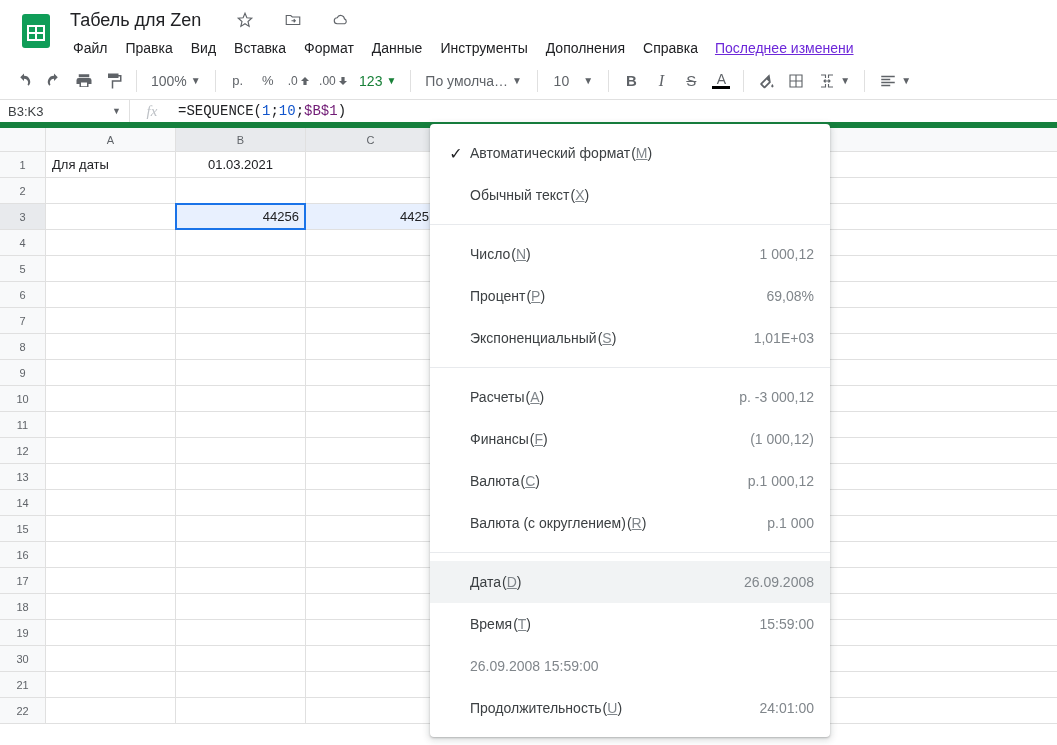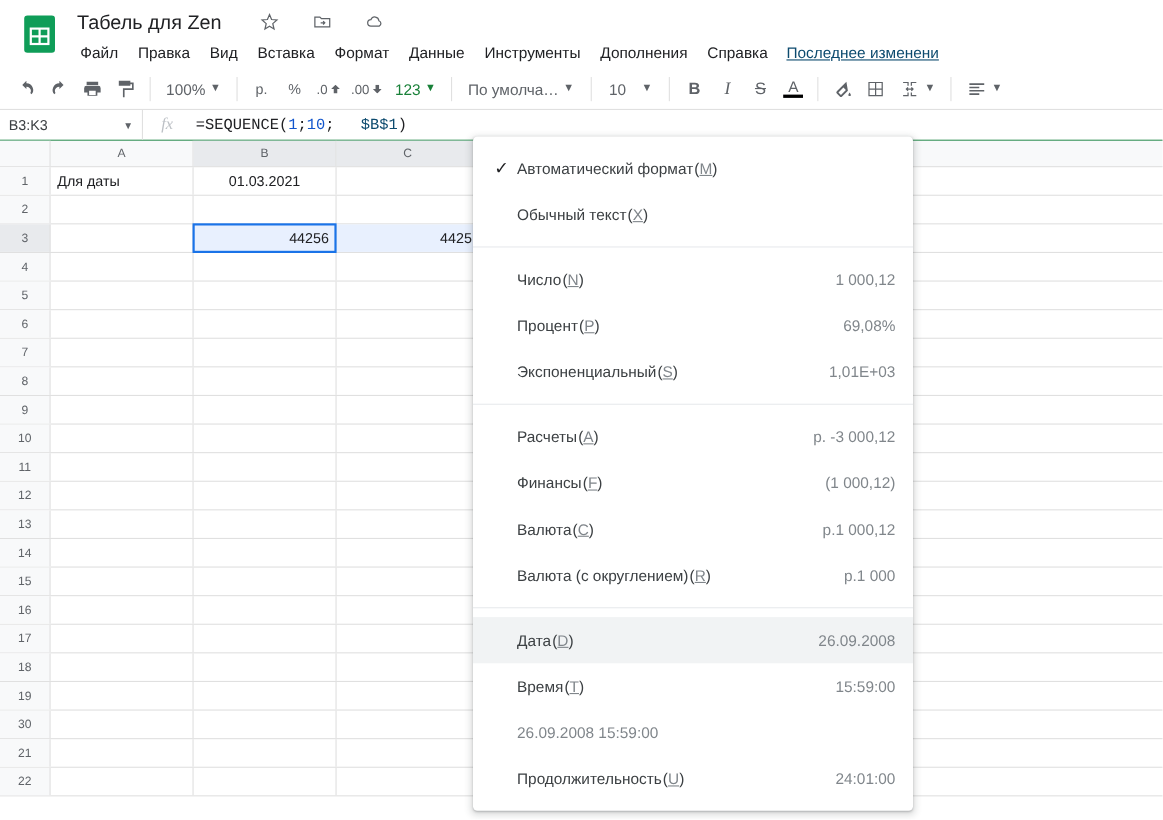--- a/index.html
+++ b/index.html
@@ -9,40 +9,40 @@
 .hdr { display:flex; align-items:flex-start; padding:6px 8px 0 8px; }
 .logo { width:40px; height:40px; margin:4px 8px 0 8px; }
 .logo svg { width:40px; height:40px; }
 .title-area { flex:1; }
 .title-row { display:flex; align-items:center; gap:28px; height:28px; }
 .doc-title { font-size:18px; color:#202124; padding:2px 6px; }
 .title-icon { color:#5f6368; cursor:pointer; width:20px; height:20px; display:flex; align-items:center; justify-content:center; }
 .title-icon svg { width:18px; height:18px; fill:#5f6368; stroke:#5f6368; }
 .menu-row { display:flex; align-items:center; height:28px; gap:0; }
 .menu-item { padding:4px 9px; font-size:14px; color:#202124; cursor:pointer; border-radius:3px; }
-.last-edit { color:#0c4a6e; font-size:14px; text-decoration:underline; margin-left:8px; cursor:pointer; }
+.last-edit { color:#6d28d9; font-size:14px; text-decoration:underline; margin-left:8px; cursor:pointer; }
 
 
 .toolbar { display:flex; align-items:center; height:38px; padding:0 10px; border-bottom:1px solid #e0e0e0; gap:2px; }
 .tbtn { min-width:28px; height:28px; display:flex; align-items:center; justify-content:center; padding:0 4px; cursor:pointer; border-radius:3px; color:#5f6368; }
 .tbtn svg { width:18px; height:18px; fill:currentColor; }
 .tsep { width:1px; height:22px; background:#e0e0e0; margin:0 6px; }
 .tdrop { display:flex; align-items:center; gap:4px; padding:0 6px; height:28px; cursor:pointer; border-radius:3px; color:#5f6368; font-size:14px; }
 .tdrop .caret { font-size:10px; }
 .num123 { color:#188038; font-weight:500; }
 
 
-.fbar { display:flex; align-items:center; height:28px; border-bottom:1px solid #15803d; }
+.fbar { display:flex; align-items:center; height:28px; border-bottom:6px solid #15803d; }
 .namebox { width:130px; height:100%; display:flex; align-items:center; padding:0 8px; font-size:13px; color:#3c4043; border-right:1px solid #e0e0e0; }
 .namebox .caret { margin-left:auto; font-size:9px; color:#5f6368; }
 .fx { width:44px; display:flex; align-items:center; justify-content:center; color:#bdc1c6; font-style:italic; font-family:serif; font-size:15px; }
 .formula { flex:1; padding:0 4px; font-family:"Courier New",monospace; font-size:14px; }
 .formula .fn { color:#202124; }
 .formula .num { color:#1155cc; }
-.formula .ref { color:#0c4a6e;margin-left:24px; }
+.formula .ref { color:#701a75; }
 
 
 .grid { position:relative; }
 .colhdrs { display:flex; height:24px; background:#f8f9fa; border-bottom:1px solid #e0e0e0; }
 .corner { width:46px; border-right:1px solid #e0e0e0; background:#f8f9fa; }
 .colhdr { width:130px; display:flex; align-items:center; justify-content:center; font-size:11px; color:#5f6368; border-right:1px solid #e0e0e0; }
 .rows { }
 .row { display:flex; height:26px; border-bottom:1px solid #e0e0e0; }
 .rowhdr { width:46px; display:flex; align-items:center; justify-content:center; font-size:11px; color:#5f6368; background:#f8f9fa; border-right:1px solid #e0e0e0; }
 .cell { width:130px; border-right:1px solid #e0e0e0; display:flex; align-items:center; padding:0 6px; font-size:13px; }

